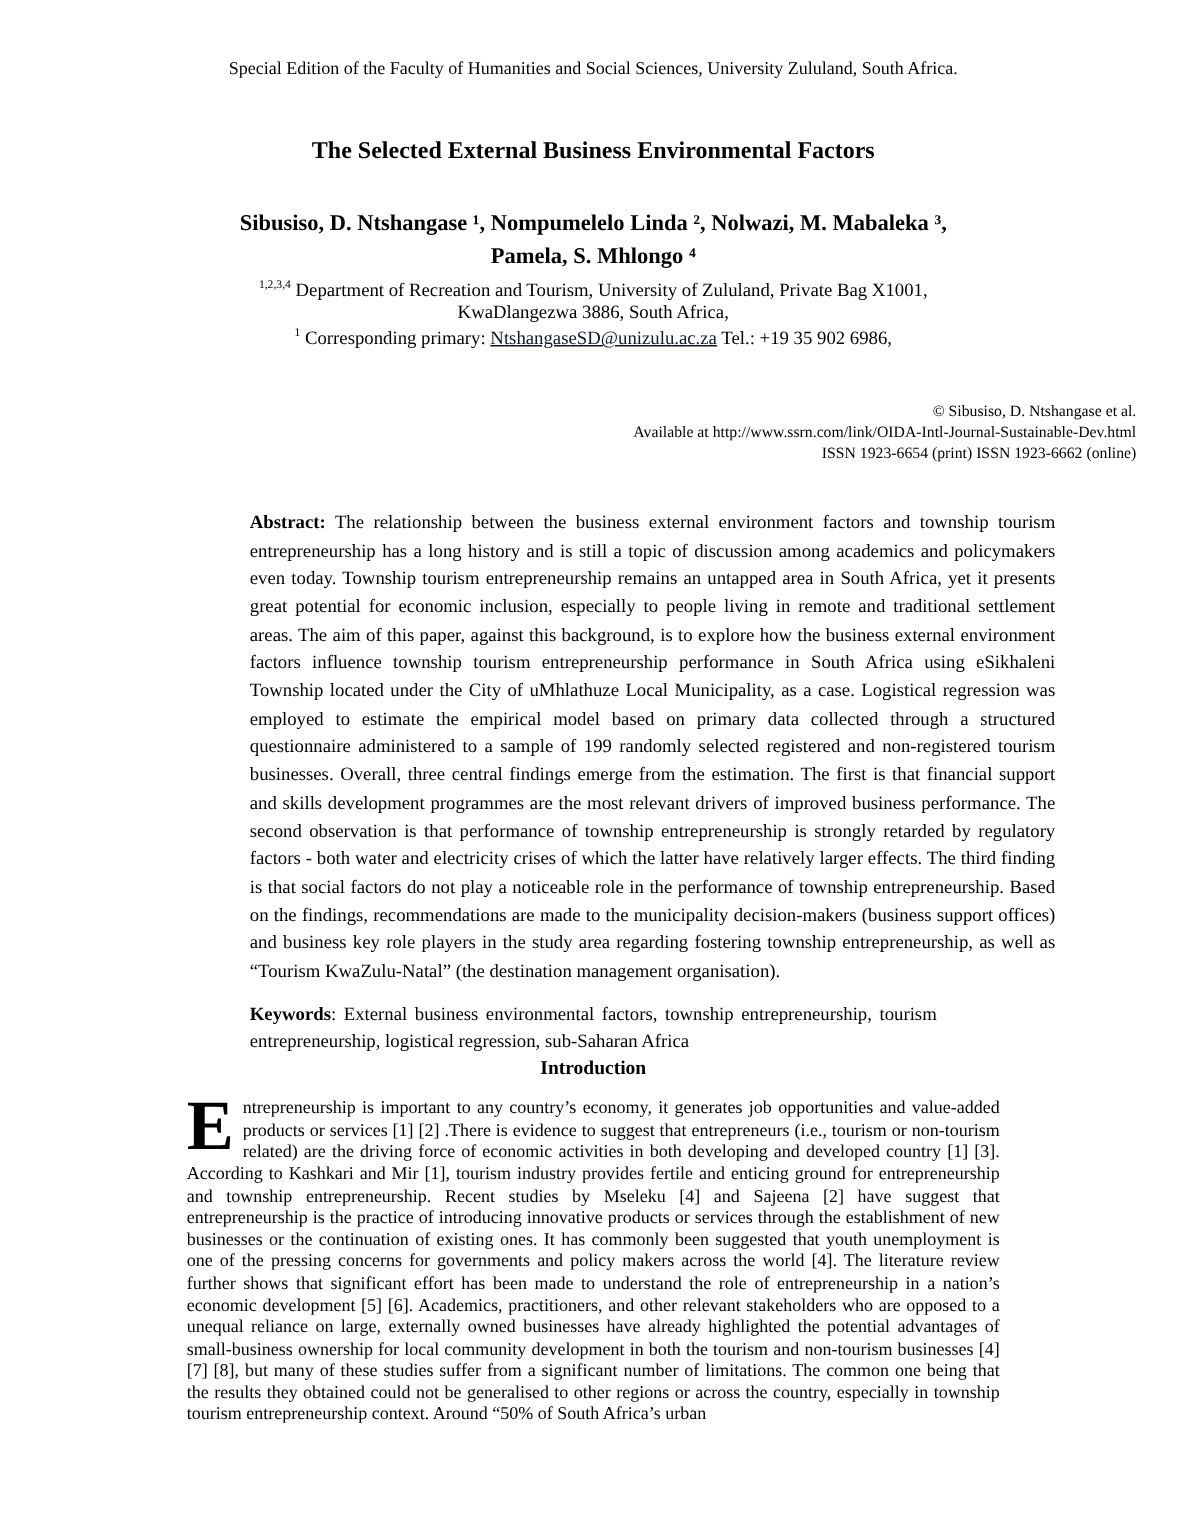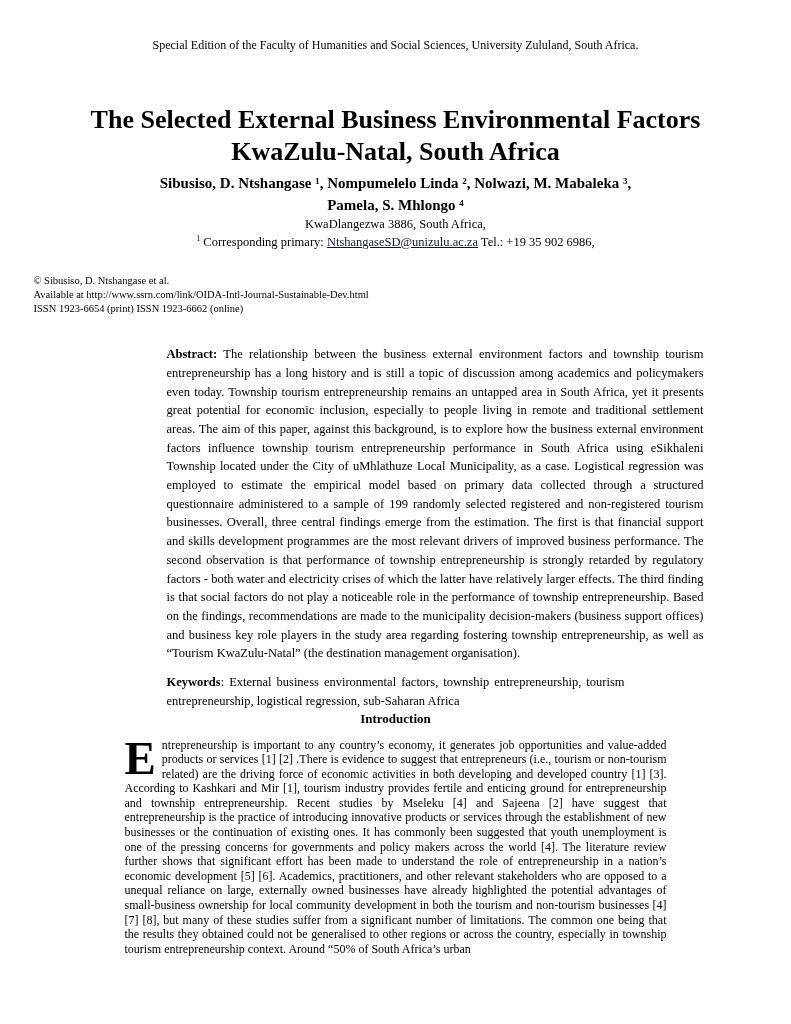--- a/index.html
+++ b/index.html
@@ -13,48 +13,48 @@
     font-family: "Liberation Serif", "DejaVu Serif", serif;
     overflow: hidden;
   }
   .header-note {
     margin-top: 38px;
     text-align: center;
     font-size: 12px;
     line-height: 15px;
   }
   .paper-title {
-    margin-top: 51px;
+    margin-top: 32px;
     text-align: center;
-    font-size: 26px;
+    font-size: 16px;
     font-weight: bold;
     line-height: 32px;
   }
   .authors {
-    margin-top: 4px;
+    margin-top: 21px;
     text-align: center;
     font-size: 15px;
     font-weight: bold;
     line-height: 22px;
   }
   .affiliation {
     margin-top: 1px;
     text-align: center;
     font-size: 12.5px;
     line-height: 14.5px;
   }
   .affiliation sup, .authors sup { font-size: 0.62em; }
   .email-link {
     color: #0f172a;
     text-decoration: underline;
     cursor: pointer;
   }
   .imprint {
-    margin-top: 25px;
-    text-align: left;
+    margin-top: 35px;
+    text-align: right;
     font-size: 10.5px;
     line-height: 14px;
   }
   .abstract {
     margin: 29px 54px 0 133px;
     font-size: 12.5px;
     line-height: 18.7px;
     text-align: justify;
   }
   .keywords {
@@ -86,29 +86,29 @@
 </style>
 </head>
 <body>
 
 <div class="page">
 
   <div class="header-note">Special Edition of the Faculty of Humanities and Social Sciences, University Zululand, South Africa.</div>
 
   <div class="paper-title">
     <div>The Selected External Business Environmental Factors</div>
-    <div>KwaZulu-Natal, South Africa</div>
   </div>
 
   <div class="authors">
     <div>Sibusiso, D. Ntshangase ¹, Nompumelelo Linda ², Nolwazi, M. Mabaleka ³,</div>
     <div>Pamela, S. Mhlongo ⁴</div>
   </div>
 
   <div class="affiliation">
+    <div><sup>1,2,3,4</sup><span> Department of Recreation and Tourism, University of Zululand, Private Bag X1001,</span></div>
     <div>KwaDlangezwa 3886, South Africa,</div>
     <div><sup>1</sup><span> Corresponding primary: </span><a class="email-link">NtshangaseSD@unizulu.ac.za</a><span> Tel.: +19 35 902 6986,</span></div>
   </div>
 
   <div class="imprint">
     <div>© Sibusiso, D. Ntshangase et al.</div>
     <div>Available at http://www.ssrn.com/link/OIDA-Intl-Journal-Sustainable-Dev.html</div>
     <div>ISSN 1923-6654 (print) ISSN 1923-6662 (online)</div>
   </div>
 

